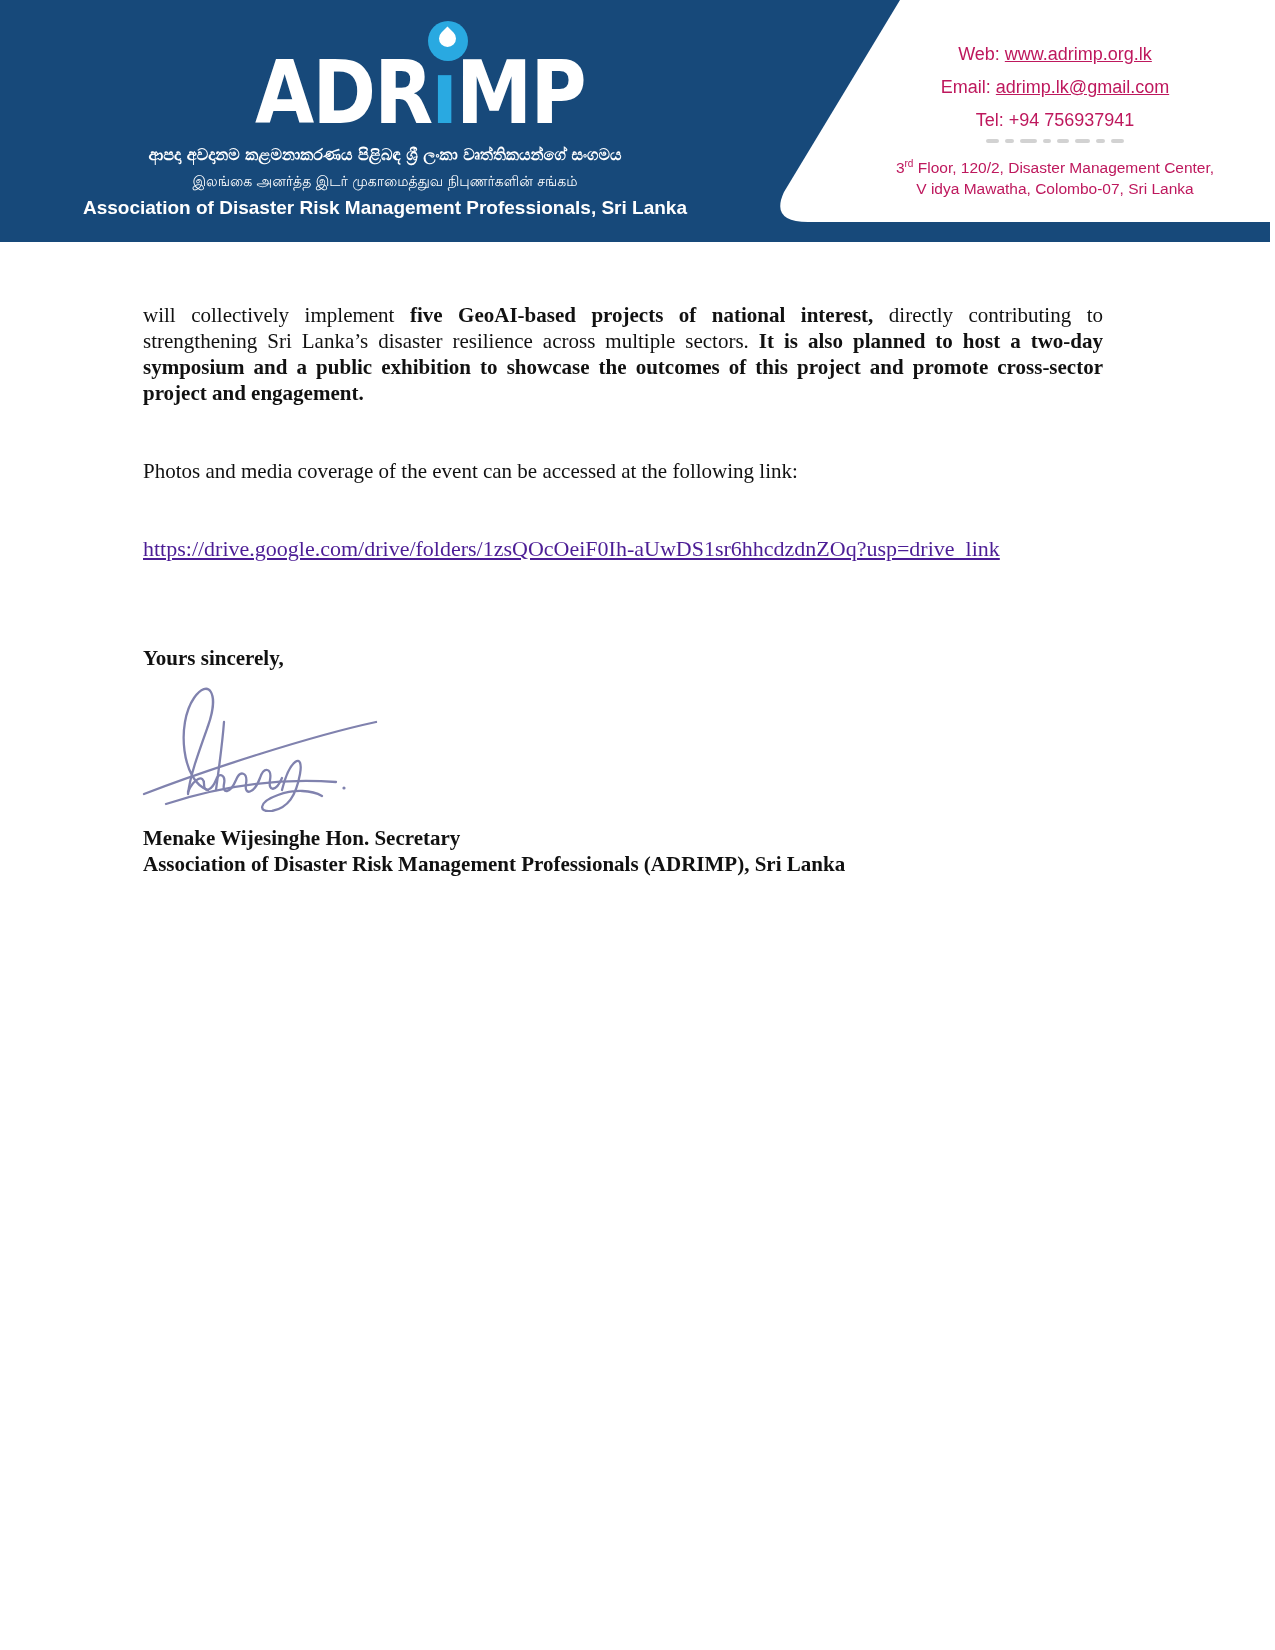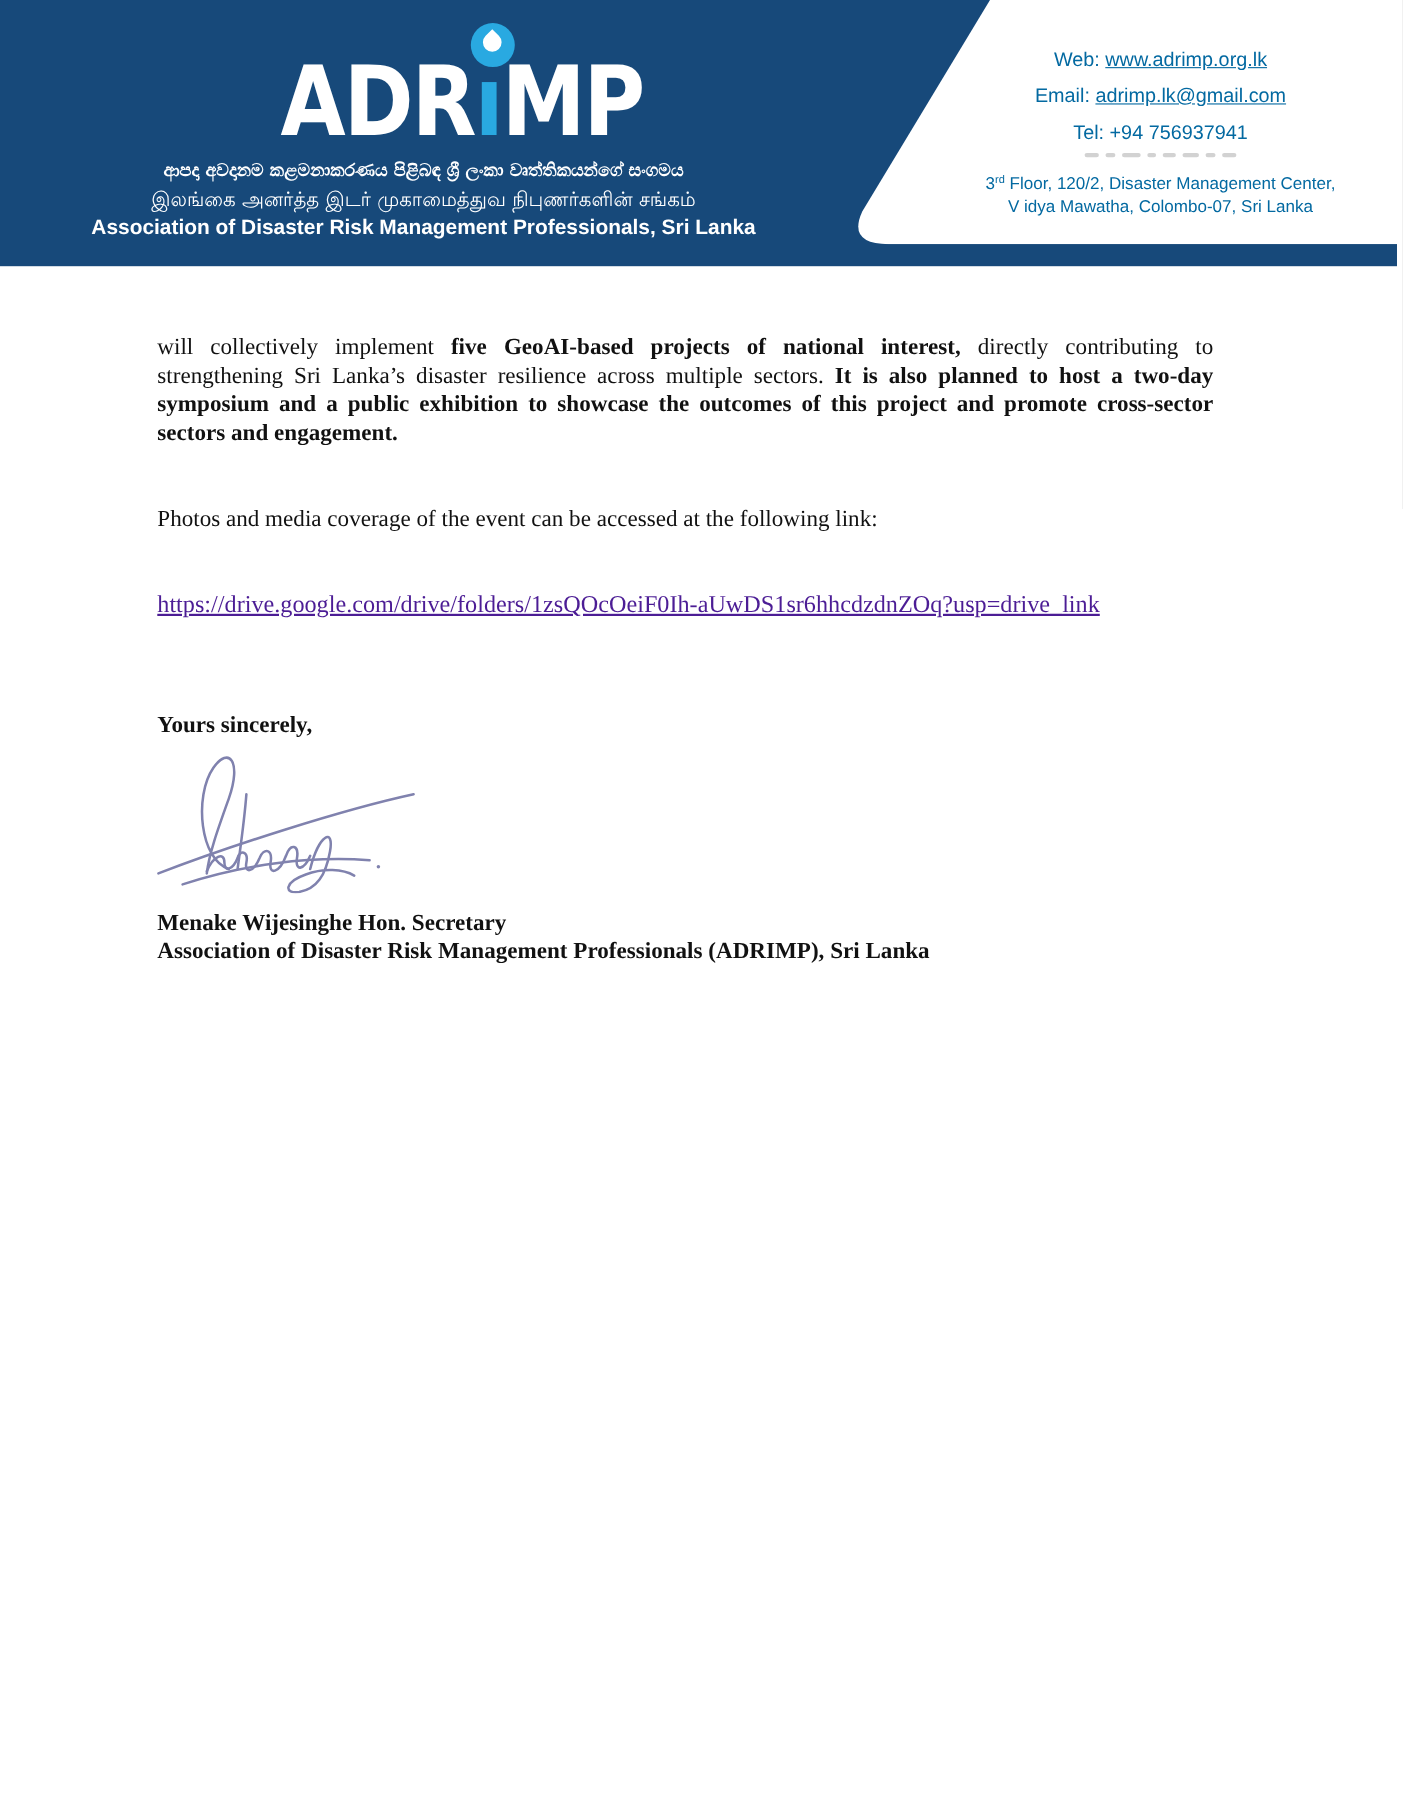--- a/index.html
+++ b/index.html
@@ -43,21 +43,21 @@
     border-radius: 0 50% 50% 50%;
     transform: rotate(45deg);
   }
 
   .org-names {
     position: absolute; left: 55px; top: 141px; width: 660px;
     text-align: center; color: #ffffff;
     font-family: "DejaVu Sans", sans-serif;
   }
   .org-sinhala { font-size: 16px; line-height: 27px; font-weight: bold; }
-  .org-tamil   { font-size: 18px; line-height: 27px; }
+  .org-tamil   { font-size: 14px; line-height: 27px; }
   .org-english { font-family: "Liberation Sans", sans-serif; font-size: 19px; line-height: 25px; font-weight: bold; }
 
   .contact-panel {
     position: absolute; left: 880px; top: 45px; width: 350px;
     text-align: center;
     font-family: "Liberation Sans", sans-serif;
     color: #595959;
     font-size: 18px; line-height: 18px;
   }
   .contact-line { margin: 0 0 15px 0; white-space: nowrap; }
@@ -110,36 +110,36 @@
       <div class="logo-text"><span>ADR</span><span class="logo-i" style="color: rgb(41, 169, 225);">ı</span><span>MP</span></div>
     </div>
 
     <div class="org-names">
       <div class="org-sinhala">ආපදා අවදානම කළමනාකරණය පිළිබඳ ශ්‍රී ලංකා වෘත්තිකයන්ගේ සංගමය</div>
       <div class="org-tamil">இலங்கை அனர்த்த இடர் முகாமைத்துவ நிபுணர்களின் சங்கம்</div>
       <div class="org-english">Association of Disaster Risk Management Professionals, Sri Lanka</div>
     </div>
   </div>
 
-  <div class="contact-panel" style="color: #0369a1;">
+  <div class="contact-panel" style="color: #be185d;">
     <div class="contact-line"><span>Web: </span><span class="u">www.adrimp.org.lk</span></div>
     <div class="contact-line"><span>Email: </span><span class="u">adrimp.lk@gmail.com</span></div>
     <div class="contact-line" style="margin-bottom:4px;">Tel: +94 756937941</div>
     <div class="whiteout">
       <span style="width:13px"></span><span style="width:9px"></span><span style="width:17px"></span><span style="width:8px"></span><span style="width:12px"></span><span style="width:15px"></span><span style="width:9px"></span><span style="width:13px"></span>
     </div>
     <div class="addr"><span>3</span><sup>rd</sup><span> Floor, 120/2, Disaster Management Center,</span></div>
     <div class="addr" style="margin-top:0;">V idya Mawatha, Colombo-07, Sri Lanka</div>
   </div>
 
   <div class="paragraph">
       <div class="para-line"><span>will collectively implement </span><b>five GeoAI-based projects of national interest,</b><span> directly contributing to</span></div>
       <div class="para-line"><span>strengthening Sri Lanka’s disaster resilience across multiple sectors. </span><b>It is also planned to host a two-day</b></div>
       <div class="para-line"><b>symposium and a public exhibition to showcase the outcomes of this project and promote cross-sector</b></div>
-      <div class="para-line last"><b>sectors and engagement.</b></div>
+      <div class="para-line last"><b>project and engagement.</b></div>
     </div>
 
   <div class="photos-line">Photos and media coverage of the event can be accessed at the following link:</div>
 
   <a class="drive-link" href="#" style="color: #4c1d95;">https://drive.google.com/drive/folders/1zsQOcOeiF0Ih-aUwDS1sr6hhcdzdnZOq?usp=drive_link</a>
 
   <div class="closing">Yours sincerely,</div>
 
   <svg class="signature" viewBox="0 0 252 134" fill="none">
     <g stroke="#8082ae" stroke-width="2.3" stroke-linecap="round" fill="none">

